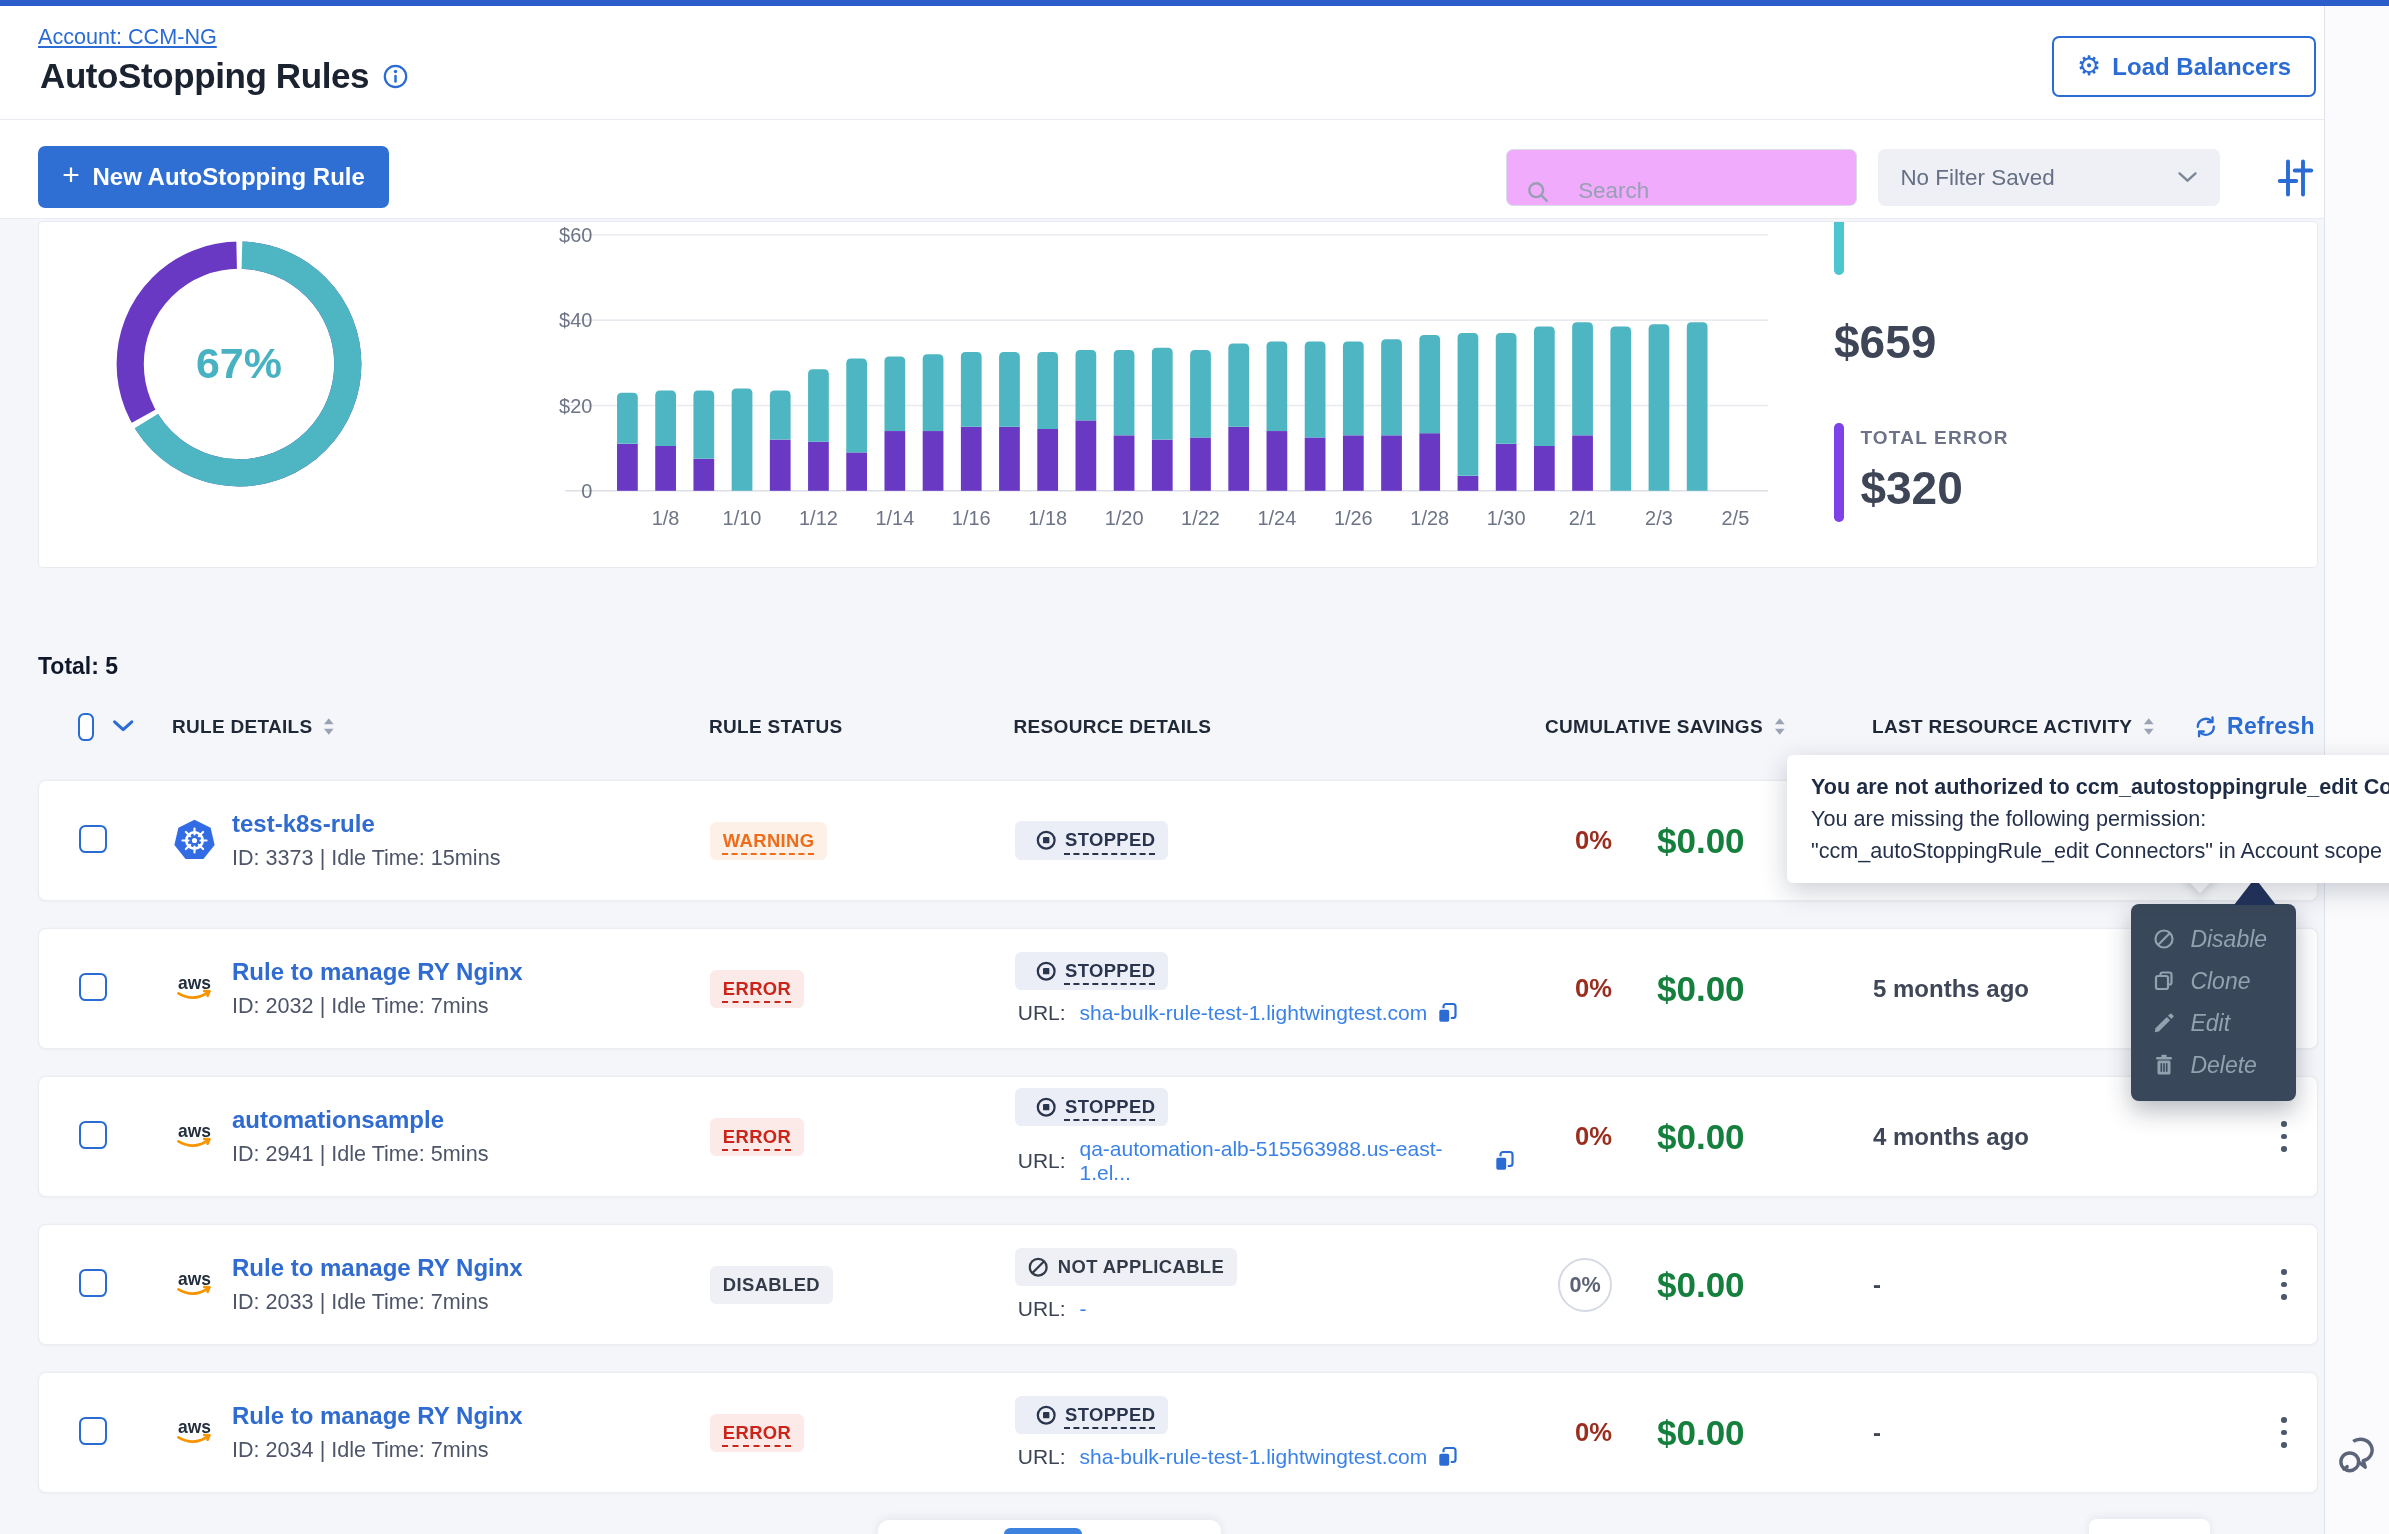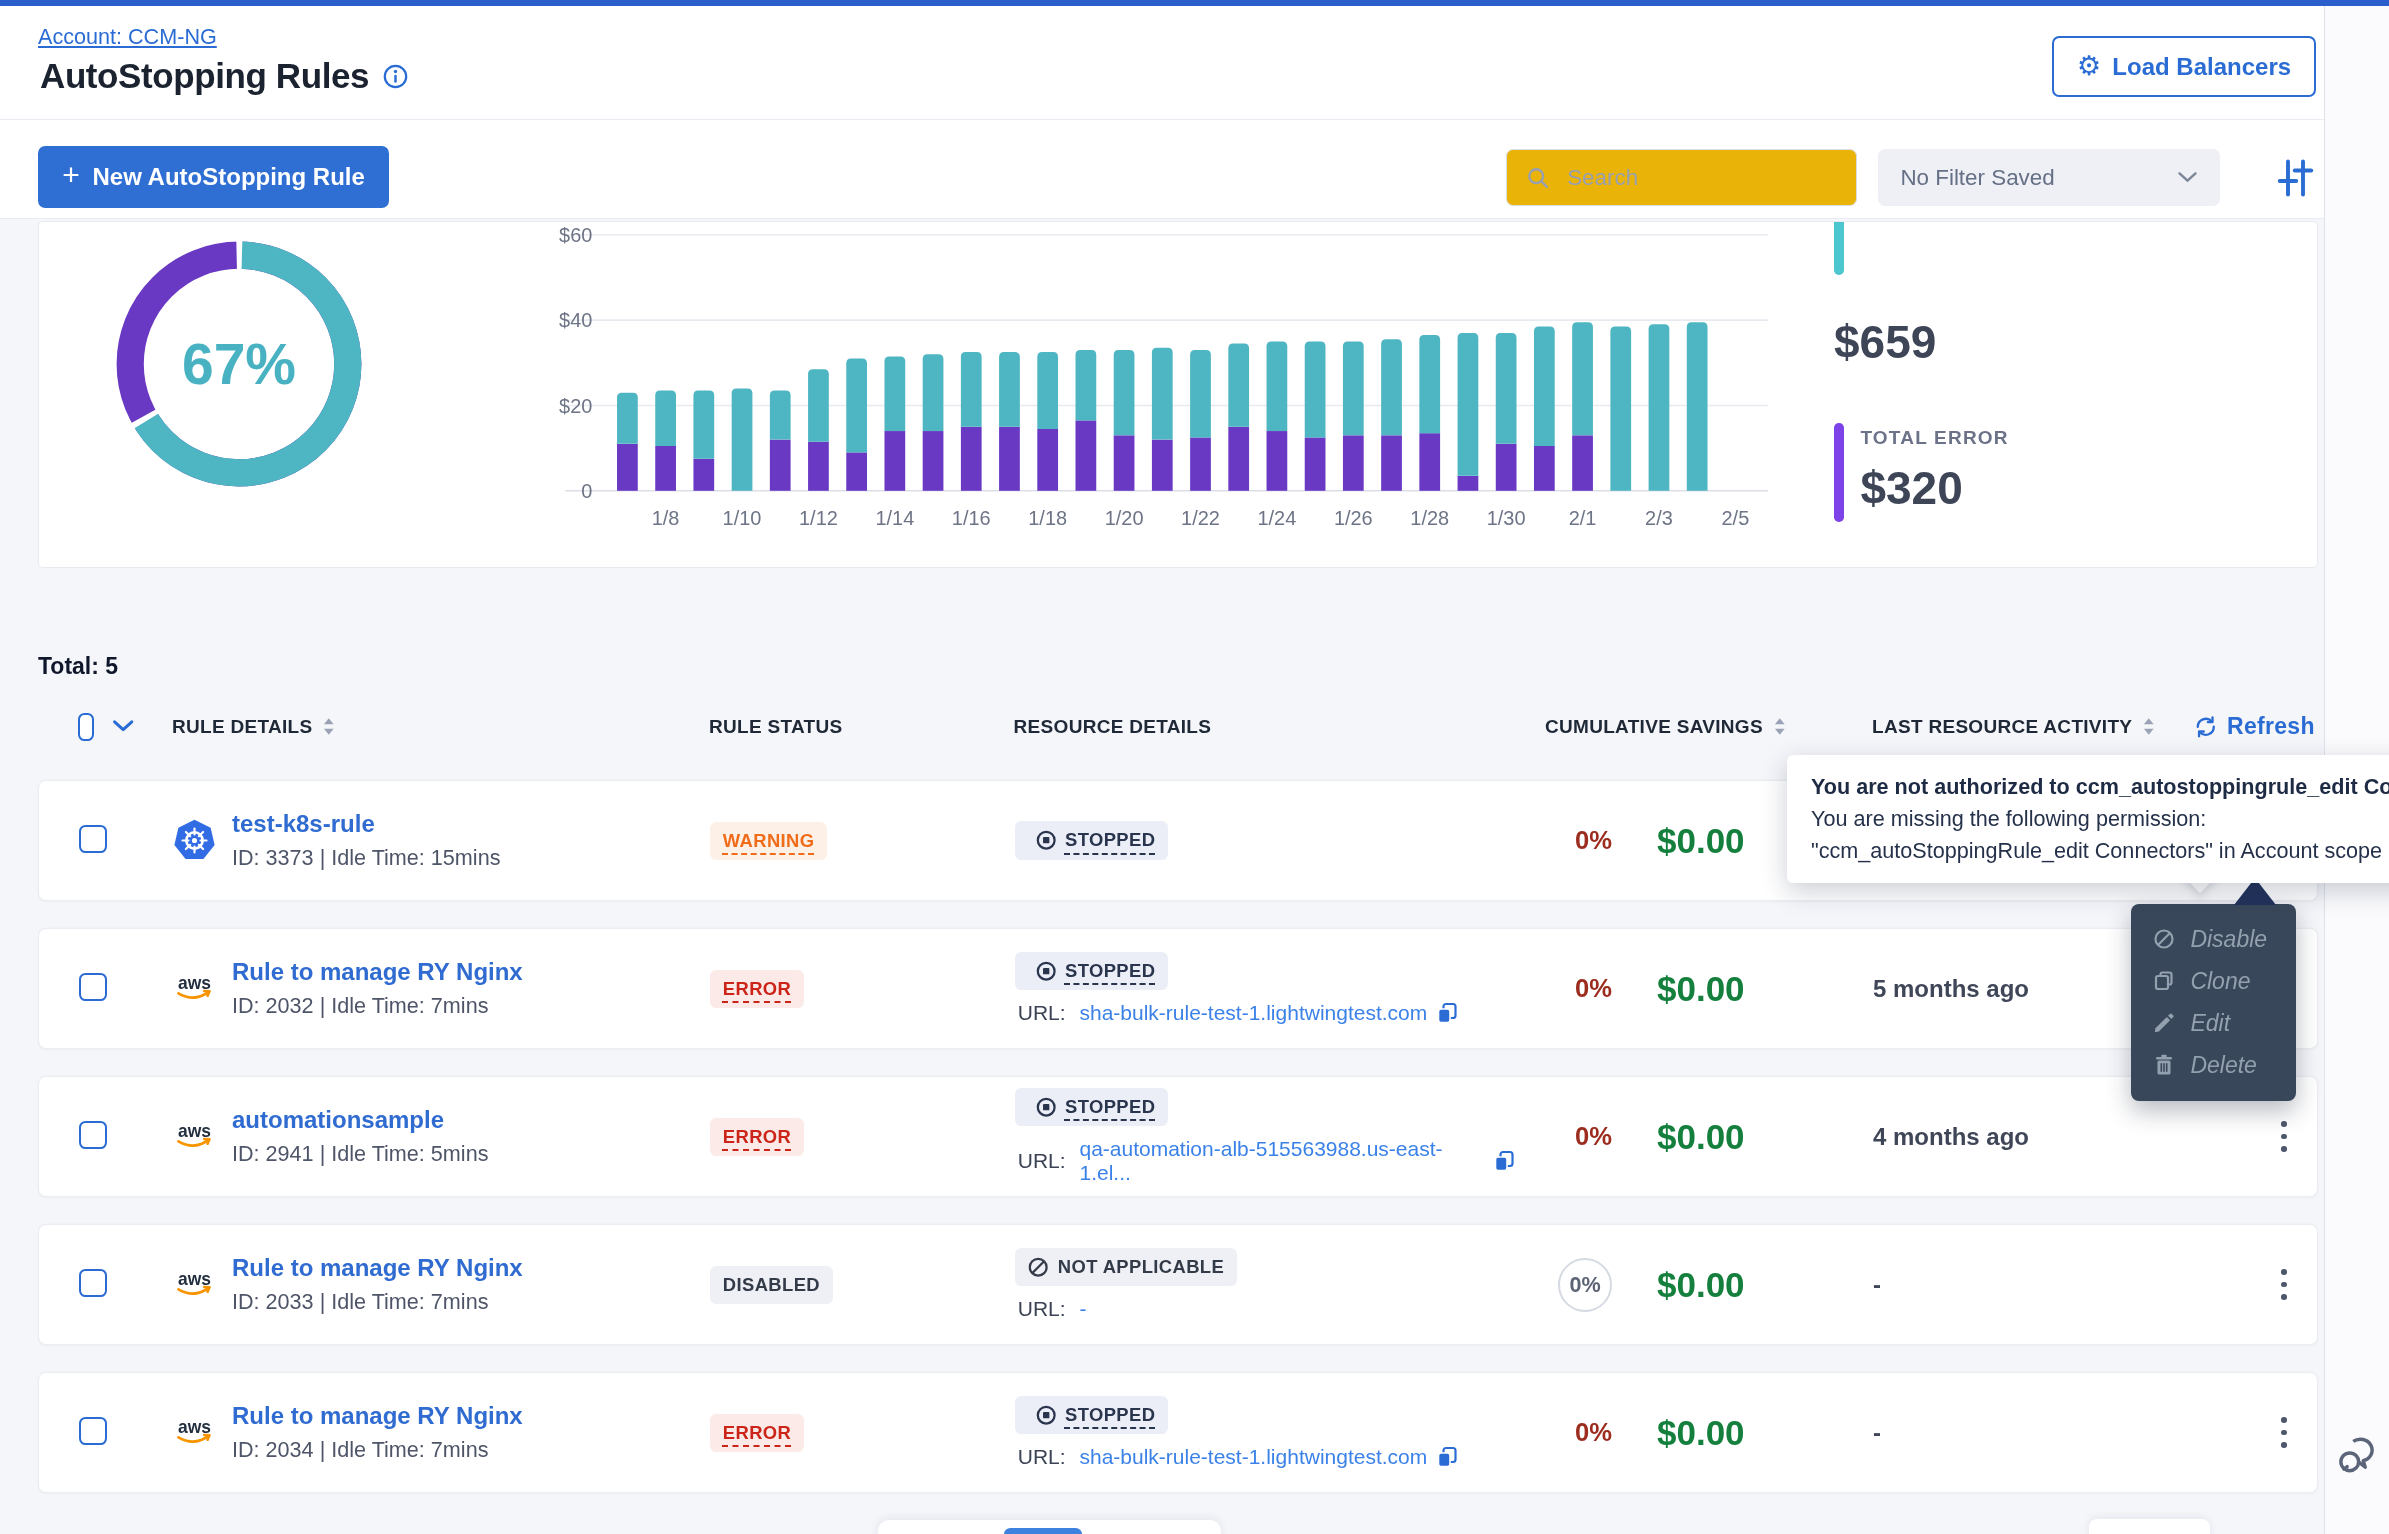--- a/index.html
+++ b/index.html
@@ -14,35 +14,35 @@
   #header{left:0;top:6.4px;width:2326px;height:113px;background:#fff;border-bottom:0.8px solid #e9ebf2;}
   #account-link{left:38px;top:17.6px;font-size:21.6px;color:#2a6cd4;}
   #title-row{left:40px;top:50px;display:flex;align-items:center;gap:12.8px;}
   #page-title{font-size:35px;font-weight:700;color:#1b2330;letter-spacing:-0.4px;}
   #lb-btn{left:2052px;top:30px;width:260px;height:57px;border:2px solid #2a6cd4;border-radius:7.2px;
     display:flex;align-items:center;justify-content:center;gap:11.2px;color:#2a6cd4;font-size:24px;font-weight:700;background:#fff;}
   #toolbar{left:0;top:120px;width:2326px;height:98px;background:#fff;border-bottom:0.8px solid #e9ebf2;}
   #new-rule-btn{left:38px;top:25.6px;width:351px;height:62px;background:#2f6fd4;border-radius:7.2px;color:#fff;
     display:flex;align-items:center;justify-content:center;gap:12.8px;font-size:24px;font-weight:700;}
   #new-rule-btn .plus{font-size:30px;font-weight:400;margin-top:-3.2px;}
-  #search-box{left:1506px;top:29px;width:351px;height:57px;border:1.6px solid #d8dce6;border-radius:7.2px;background:#eab308;
-    display:flex;align-items:center;gap:15px;padding:0 17.6px;box-sizing:border-box;}
+  #search-box{left:1506px;top:29px;width:351px;height:57px;border:1.6px solid #d8dce6;border-radius:7.2px;background:#f0abfc;
+    display:flex;align-items:flex-end;gap:26px;padding:0 17.6px;box-sizing:border-box;}
   #search-input{border:none;outline:none;font-size:22.4px;color:#3a4254;width:100%;background:transparent;font-family:inherit;}
   #search-input::placeholder{color:#97a0b2;}
   #filter-select{left:1878px;top:29px;width:342px;height:57px;background:#eef0f5;border-radius:7.2px;
     display:flex;align-items:center;justify-content:space-between;padding:0 22.4px;box-sizing:border-box;
     font-size:22.4px;color:#657086;}
   #filter-sliders{left:2273px;top:37px;width:42px;height:42px;}
   
   #content{left:0;top:219px;width:2326px;height:1316px;background:#f5f6fa;}
   #chart-card{left:38px;top:1.6px;width:2280px;height:347px;background:#fff;border:0.8px solid #e8eaf0;border-radius:4.8px;
     overflow:hidden;box-sizing:border-box;}
   #donut-wrap{left:64px;top:6.4px;width:272px;height:272px;}
   #donut-label{left:64px;top:6.4px;width:272px;height:272px;display:flex;align-items:center;justify-content:center;
-    font-size:57px;font-weight:700;color:#48b2c2;}
+    font-size:43px;font-weight:700;color:#48b2c2;}
   #bar-chart{left:479px;top:0;}
   .sum-block{display:flex;gap:16px;}
   #savings-block{left:1795px;top:-51px;flex-direction:column;}
   #spend-block{left:1795px;top:201px;}
   .sum-accent{width:10.4px;border-radius:4.8px;}
   #savings-accent{height:104px;background:#4cc6cf;}
   #spend-accent{height:99px;background:#7d42e8;}
   .sum-col{display:flex;flex-direction:column;}
   #savings-value{font-size:46px;font-weight:700;color:#3d4557;margin-top:24px;}
   #spend-label{font-size:19px;font-weight:700;color:#6c7389;letter-spacing:1.2px;margin-top:4.8px;}

